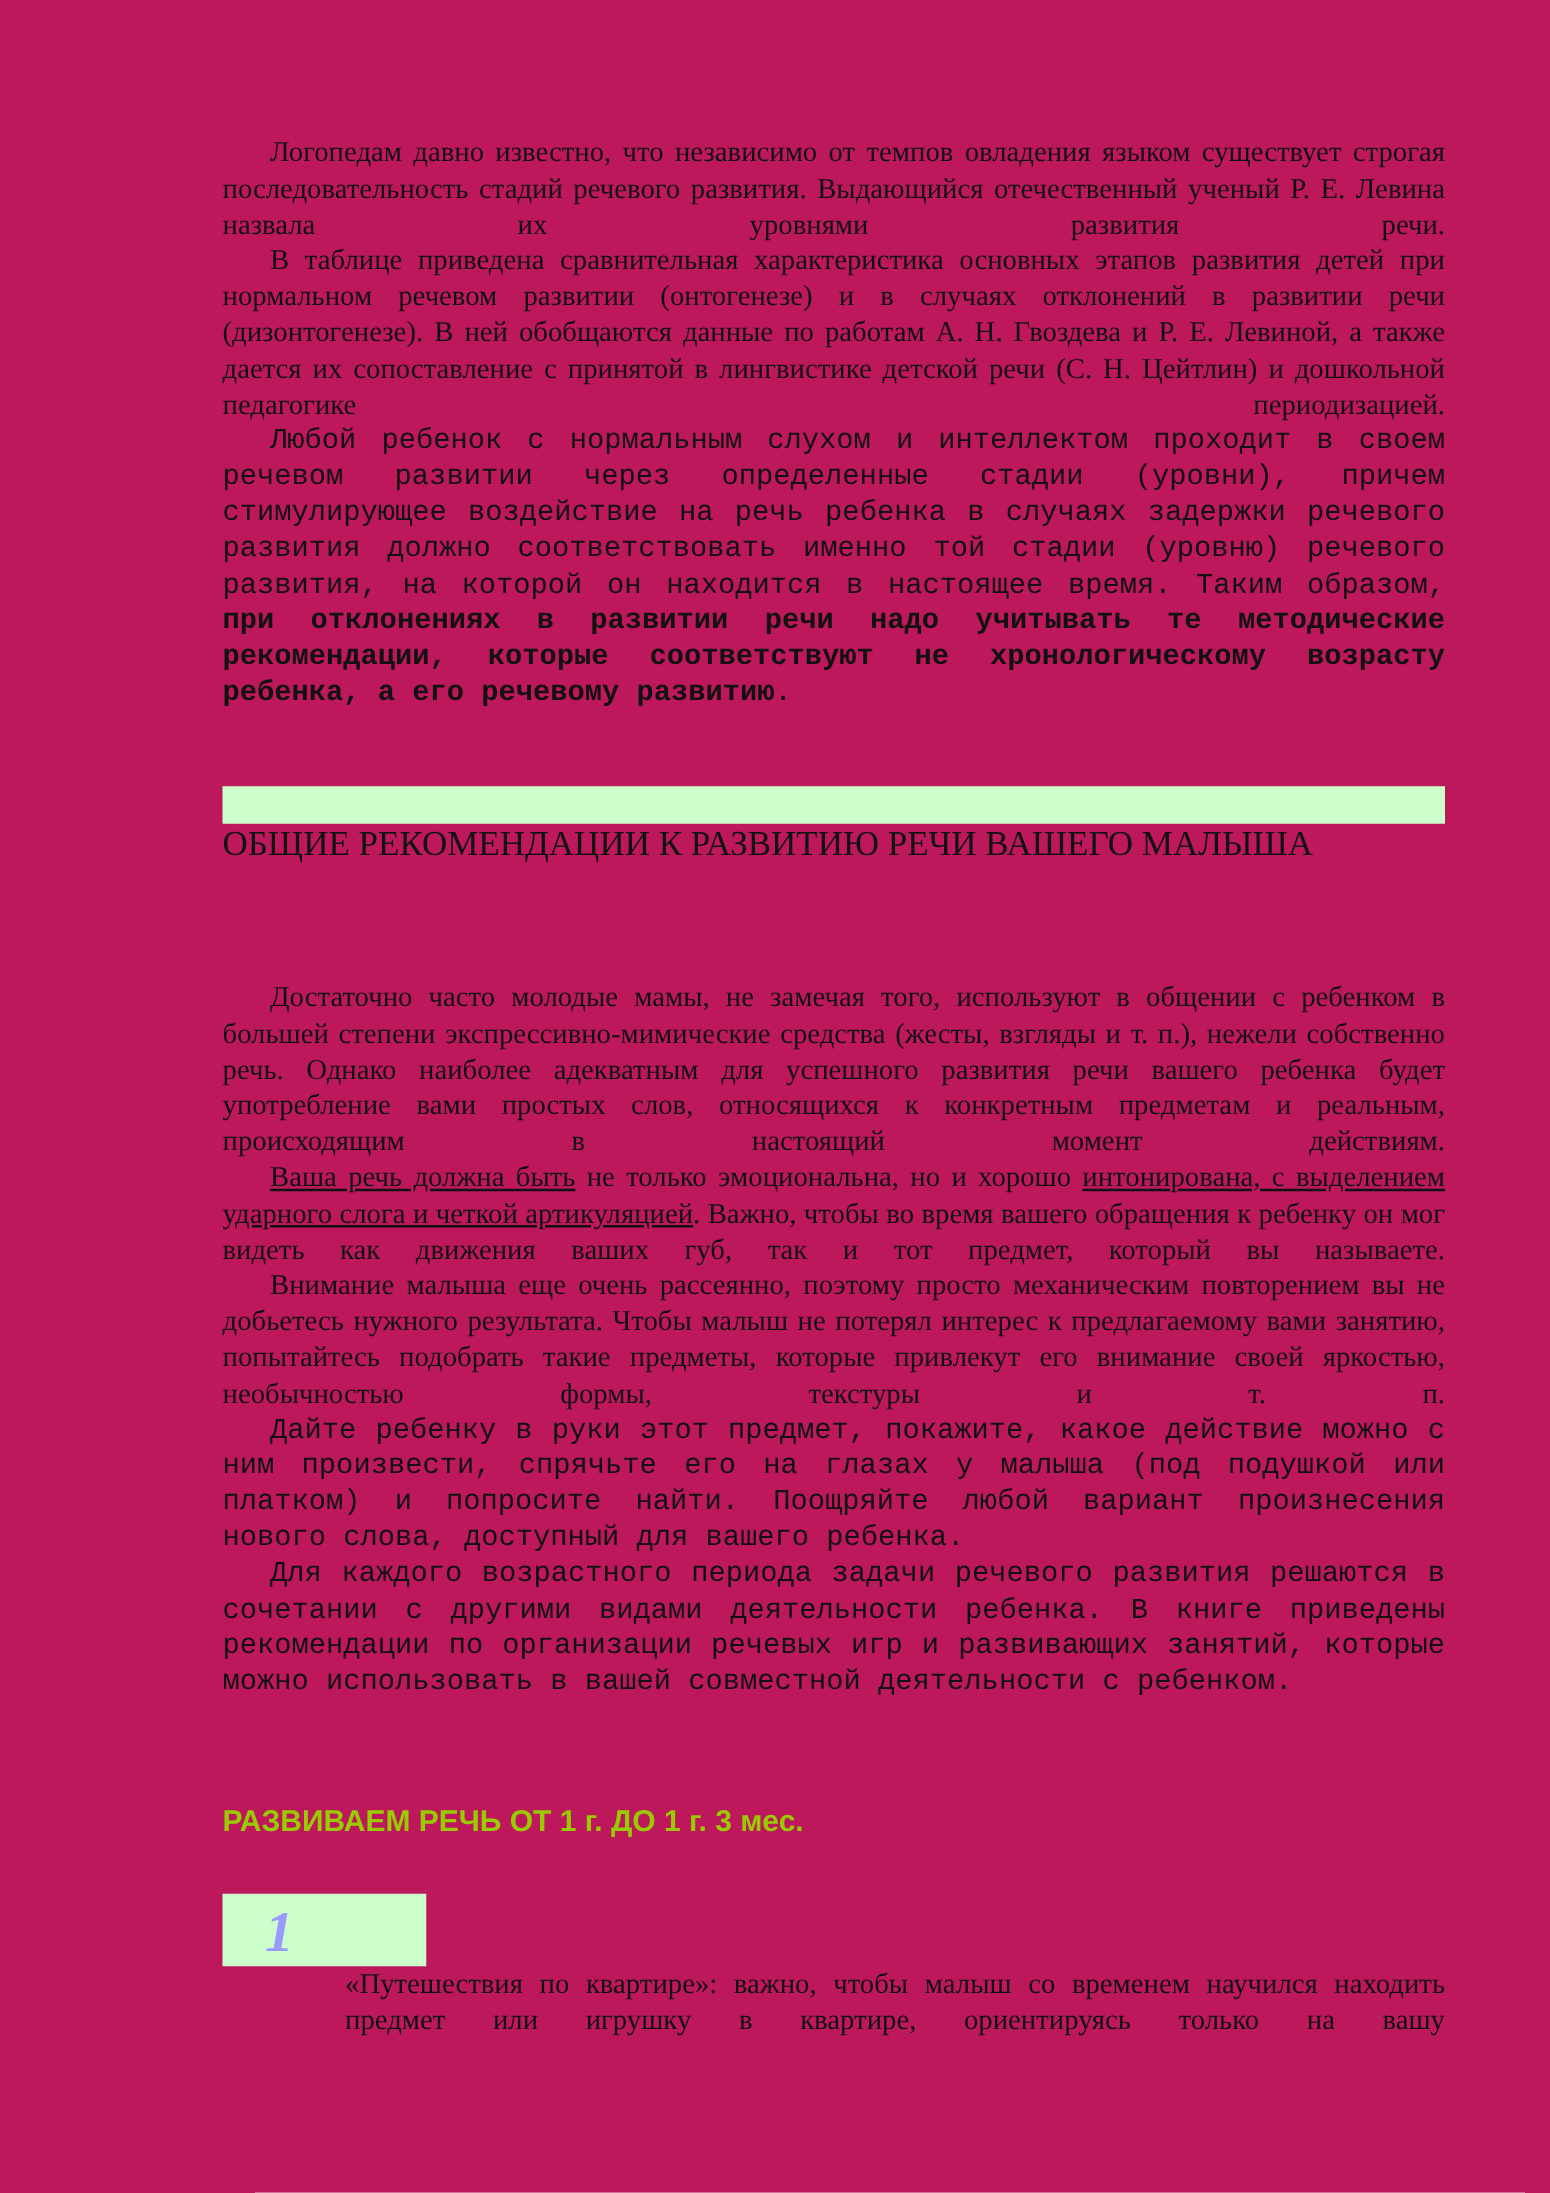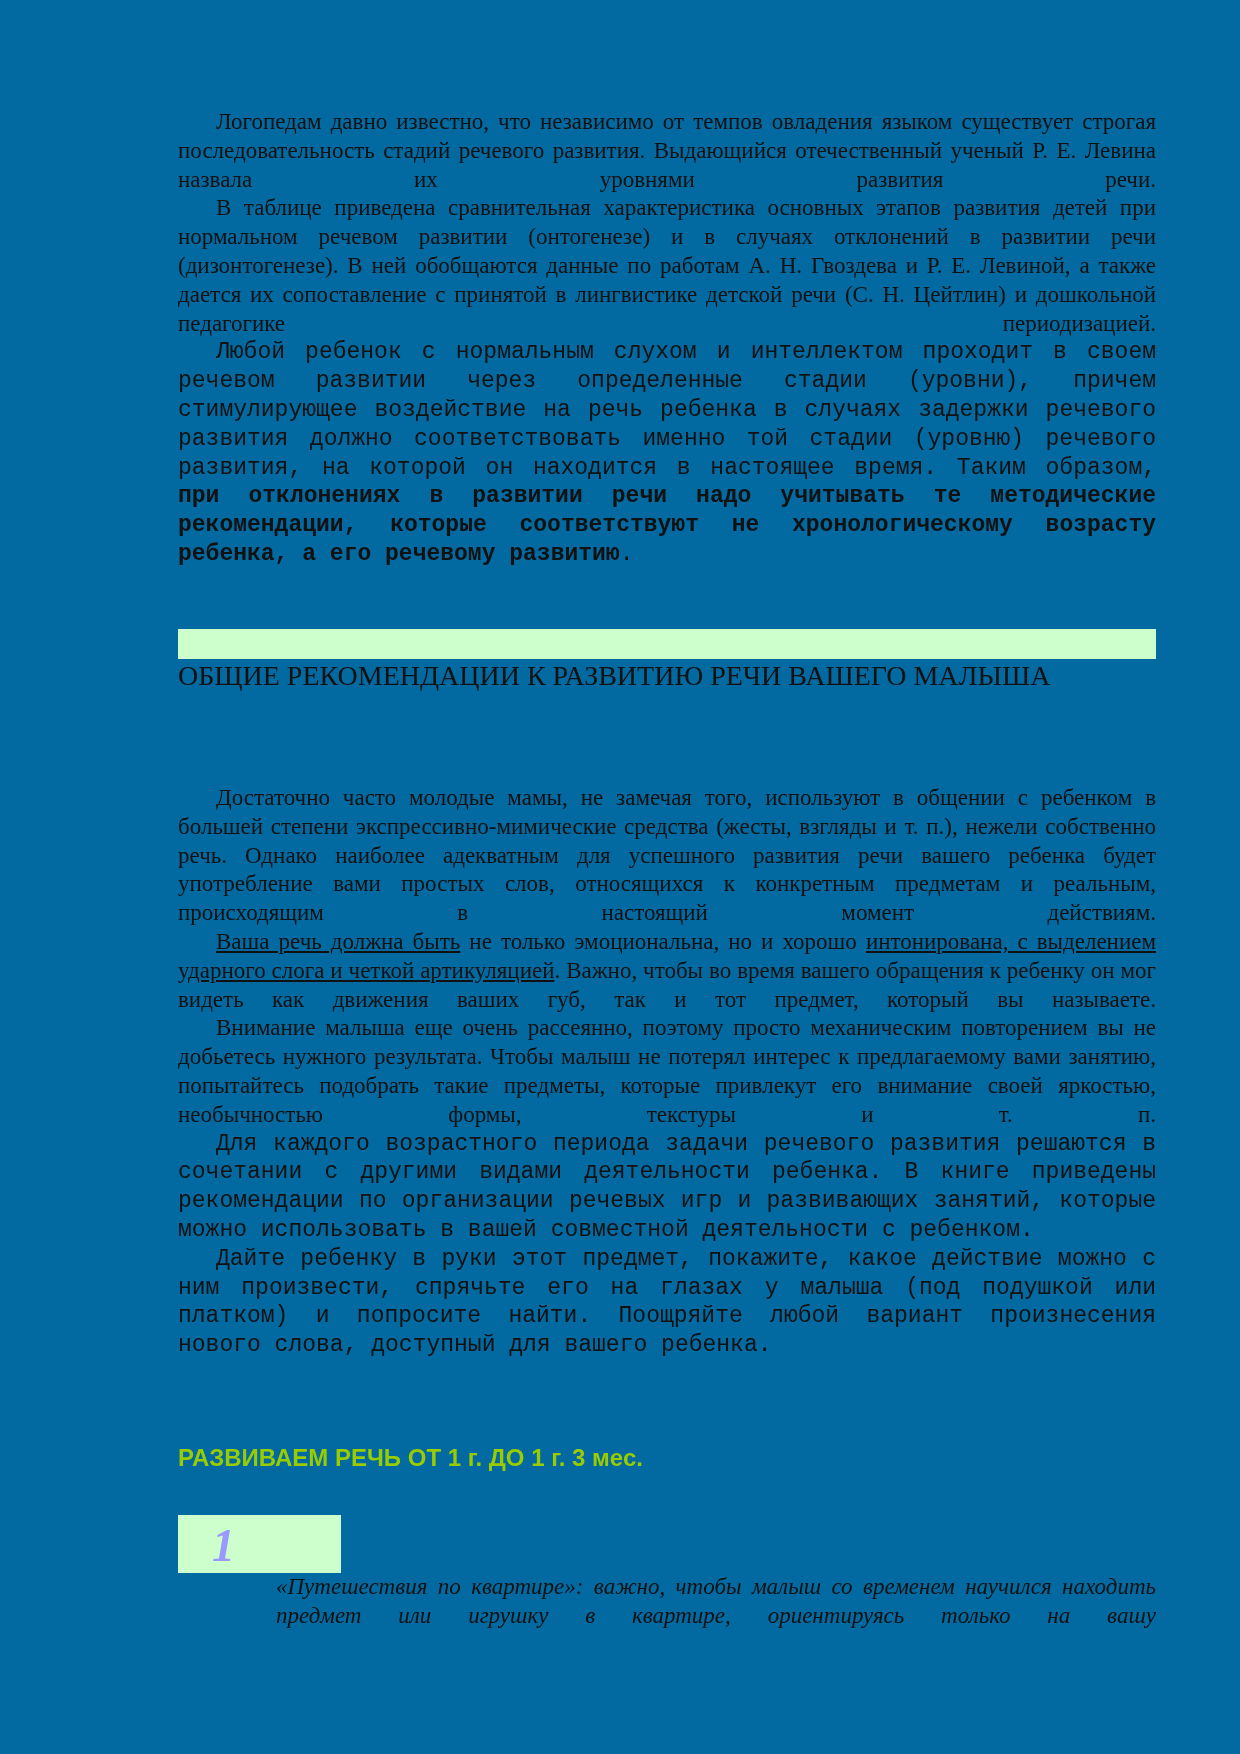--- a/index.html
+++ b/index.html
@@ -1,17 +1,17 @@
 <!DOCTYPE html>
 <html><head>
 <meta charset="utf-8">
 <style>
   html, body { margin: 0; padding: 0; background: #ffffff; }
   body { width: 1240px; height: 1754px; position: relative; overflow: hidden; }
-  .page { position: absolute; left: 0; top: 0; width: 1240px; height: 1754px; background: #0369a1; }
+  .page { position: absolute; left: 0; top: 0; width: 1240px; height: 1754px; background: #be185d; }
   .col { position: absolute; left: 178px; width: 978px; }
   .p {
     font-family: "Liberation Serif", "DejaVu Serif", serif;
     font-size: 23px;
     line-height: 28.8px;
     color: #111;
     text-align: justify;
     text-align-last: justify;
     margin: 0;
     text-indent: 38px;
@@ -51,27 +51,27 @@
   <div class="band" style="top:629px;"></div>
 
   <div class="h1" style="top:658px;">
     <div>ОБЩИЕ РЕКОМЕНДАЦИИ К РАЗВИТИЮ РЕЧИ ВАШЕГО МАЛЫША</div>
   </div>
 
   <div class="col" style="top:784px;">
     <p class="p">Достаточно часто молодые мамы, не замечая того, используют в общении с ребенком в большей степени экспрессивно-мимические средства (жесты, взгляды и т. п.), нежели собственно речь. Однако наиболее адекватным для успешного развития речи вашего ребенка будет употребление вами простых слов, относящихся к конкретным предметам и реальным, происходящим в настоящий момент действиям.</p>
     <p class="p"><span class="u">Ваша речь должна быть</span><span> не только эмоциональна, но и хорошо </span><span class="u">интонирована, с выделением ударного слога и четкой артикуляцией</span><span>. Важно, чтобы во время вашего обращения к ребенку он мог видеть как движения ваших губ, так и тот предмет, который вы называете.</span></p>
     <p class="p">Внимание малыша еще очень рассеянно, поэтому просто механическим повторением вы не добьетесь нужного результата. Чтобы малыш не потерял интерес к предлагаемому вами занятию, попытайтесь подобрать такие предметы, которые привлекут его внимание своей яркостью, необычностью формы, текстуры и т. п.</p>
+    <p class="p last-left">Дайте ребенку в руки этот предмет, покажите, какое действие можно с ним произвести, спрячьте его на глазах у малыша (под подушкой или платком) и попросите найти. Поощряйте любой вариант произнесения нового слова, доступный для вашего ребенка.</p>
     <p class="p last-left">Для каждого возрастного периода задачи речевого развития решаются в сочетании с другими видами деятельности ребенка. В книге приведены рекомендации по организации речевых игр и развивающих занятий, которые можно использовать в вашей совместной деятельности с ребенком.</p>
-    <p class="p last-left">Дайте ребенку в руки этот предмет, покажите, какое действие можно с ним произвести, спрячьте его на глазах у малыша (под подушкой или платком) и попросите найти. Поощряйте любой вариант произнесения нового слова, доступный для вашего ребенка.</p>
   </div>
 
   <div class="h2" style="top:1444px;">РАЗВИВАЕМ РЕЧЬ ОТ 1 г. ДО 1 г. 3 мес.</div>
 
   <div class="numbox">
     <span class="num">1</span>
   </div>
 
   <div class="col" style="top:1573px; left:276px; width:880px;">
-    <p class="p" style="text-indent:0;font-style:italic;">«Путешествия по квартире»: важно, чтобы малыш со временем научился находить предмет или игрушку в квартире, ориентируясь только на вашу</p>
+    <p class="p" style="text-indent:0;">«Путешествия по квартире»: важно, чтобы малыш со временем научился находить предмет или игрушку в квартире, ориентируясь только на вашу</p>
   </div>
 
 </div>
 
 </body></html>

